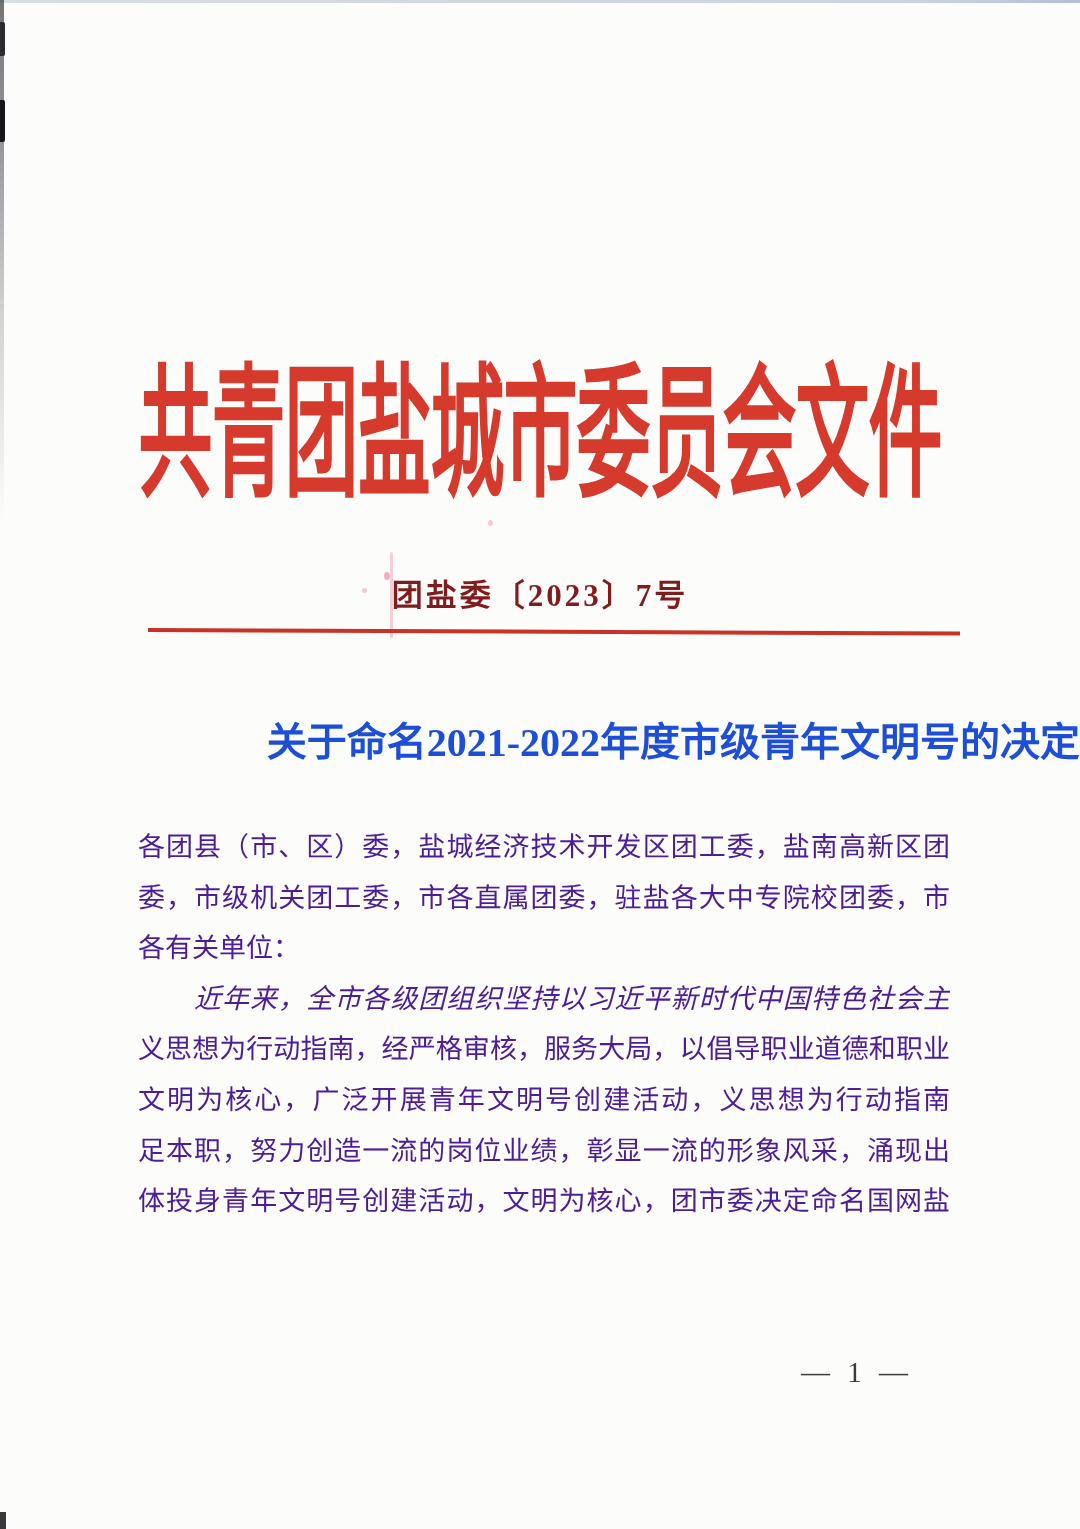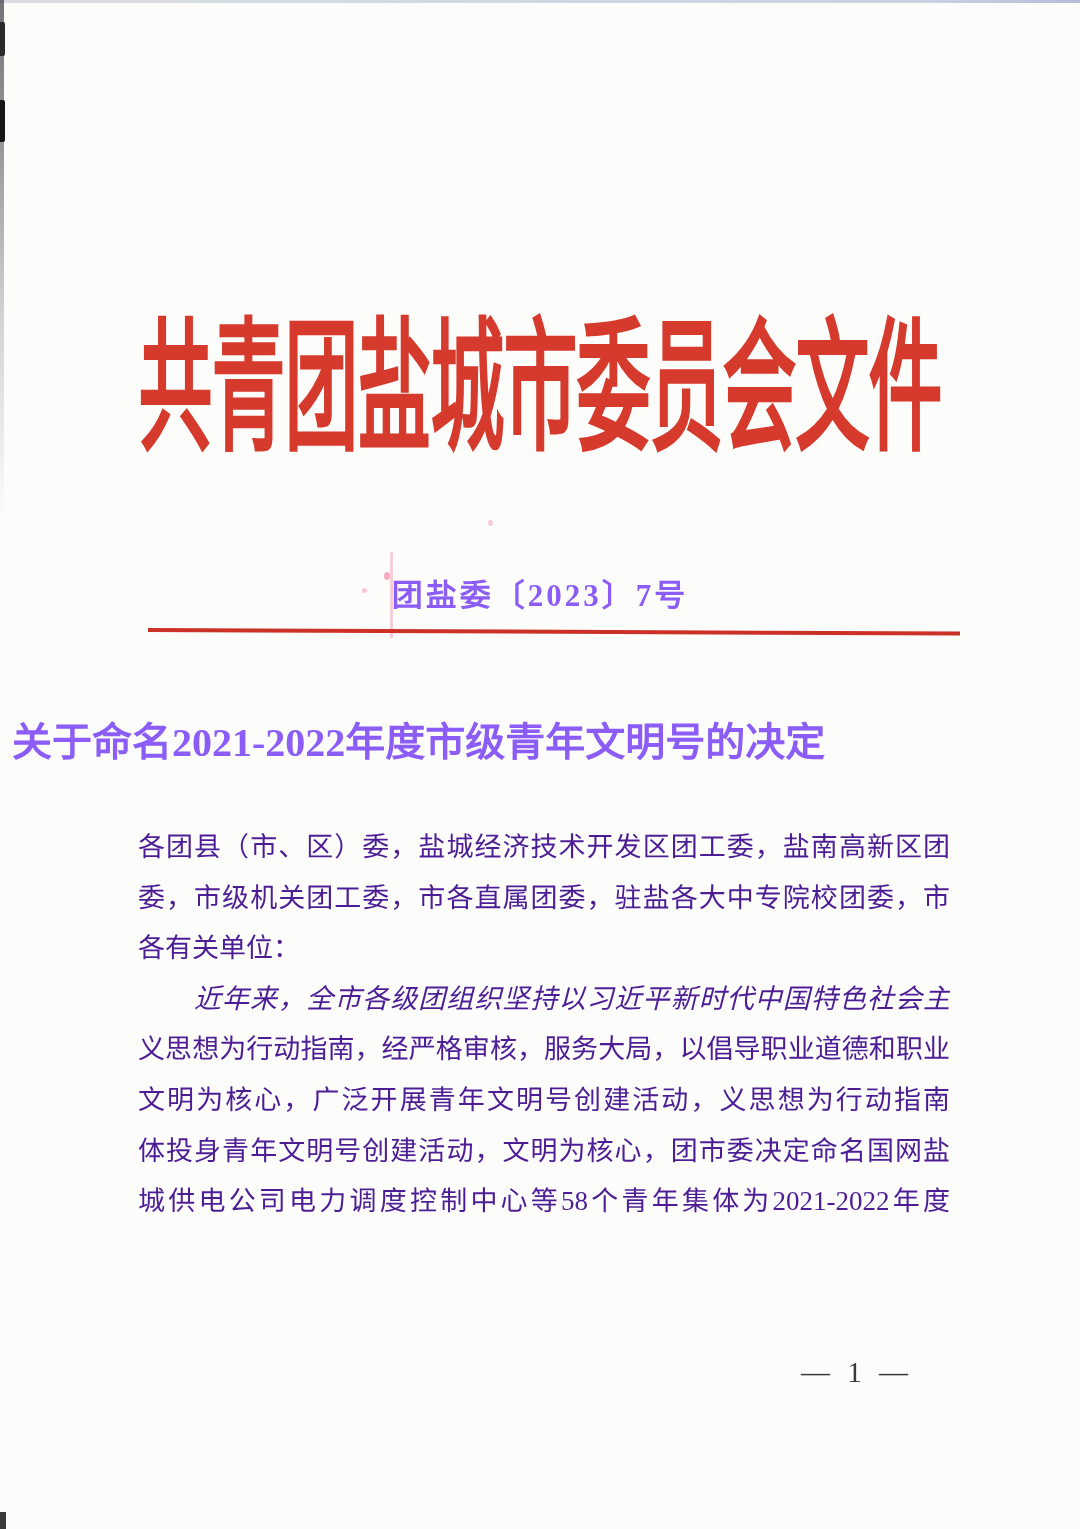--- a/index.html
+++ b/index.html
@@ -81,20 +81,21 @@
     border-radius: 50%;
   }
 
   
   .org-title-wrap {
     position: absolute;
     left: 0; right: 0;
     top: 343px;
     height: 154px;
     display: flex;
+    align-items: center;
     justify-content: center;
   }
   .org-title {
     display: inline-block;
     font-size: 74px;
     font-weight: 700;
     color: #d53a2d;
     letter-spacing: -1px;
     white-space: nowrap;
     transform: scaleY(1.95);
@@ -102,43 +103,43 @@
   }
 
   
   .doc-number {
     position: absolute;
     left: 0; right: 0;
     top: 570px;
     text-align: center;
     font-size: 31px;
     font-weight: 600;
-    color: #8b5cf6;
+    color: #7f1d1d;
     letter-spacing: 3px;
   }
 
   
   .red-rule {
     position: absolute;
     left: 148px; top: 628px;
     width: 812px; height: 4px;
     background: #cb3127;
     transform: rotate(0.25deg);
     transform-origin: left center;
   }
 
   
   .doc-title {
     position: absolute;
     left: 12px; right: 0;
     top: 710px;
-    text-align: left;
+    text-align: right;
     font-size: 40px;
     font-weight: 700;
-    color: #8b5cf6;
+    color: #1d4ed8;
     white-space: nowrap;
     letter-spacing: 0px;
   }
 
   
   .body-block {
     position: absolute;
     left: 138px; top: 822px;
     width: 812px;
     color: #4c1d95;
@@ -195,19 +196,19 @@
 
   <div class="doc-title">关于命名2021-2022年度市级青年文明号的决定</div>
 
   <div class="body-block">
     <div class="bline">各团县（市、区）委，盐城经济技术开发区团工委，盐南高新区团</div>
     <div class="bline">委，市级机关团工委，市各直属团委，驻盐各大中专院校团委，市</div>
     <div class="bline short">各有关单位：</div>
     <div class="bline indent">近年来，全市各级团组织坚持以习近平新时代中国特色社会主</div>
     <div class="bline">义思想为行动指南，经严格审核，服务大局，以倡导职业道德和职业</div>
     <div class="bline">文明为核心，广泛开展青年文明号创建活动，义思想为行动指南</div>
+    <div class="bline">足本职，努力创造一流的岗位业绩，彰显一流的形象风采，涌现出</div>
     <div class="bline">体投身青年文明号创建活动，文明为核心，团市委决定命名国网盐</div>
-    <div class="bline">城供电公司电力调度控制中心等58个青年集体为2021-2022年度</div>
   </div>
 
   <div class="page-number">— 1 —</div>
 
 </div>
 
 </body></html>

